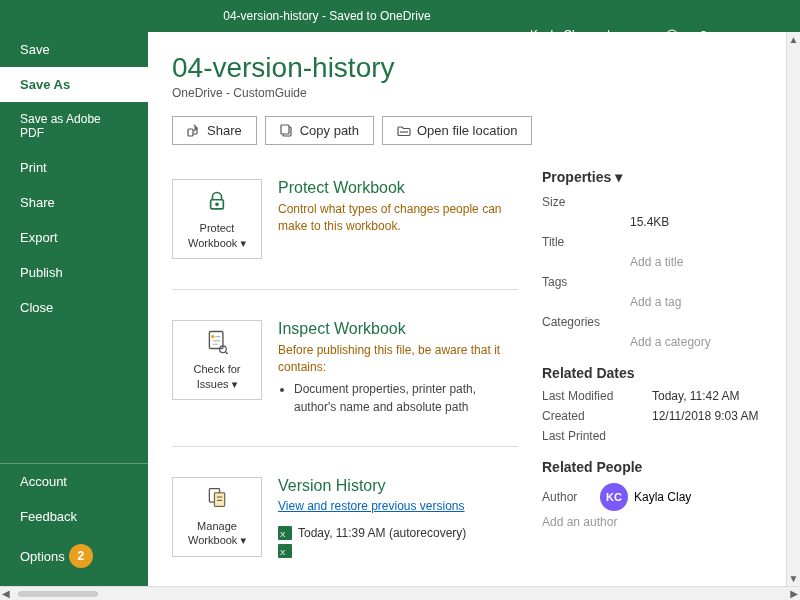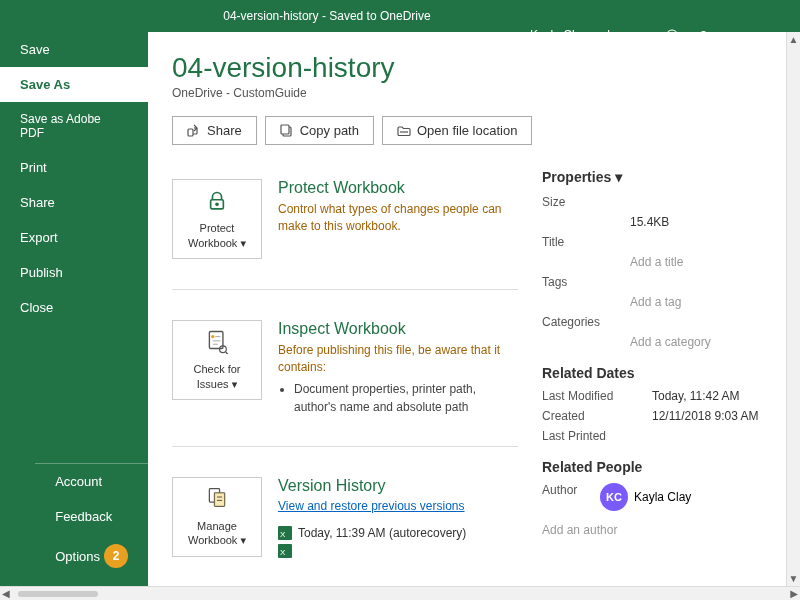--- a/index.html
+++ b/index.html
@@ -48,21 +48,20 @@
     }
 
     
     .sidebar {
       width: 148px;
       background: #217346;
       color: #fff;
       display: flex;
       flex-direction: column;
       flex-shrink: 0;
-      align-items: flex-end;
     }
     .sidebar-top {
       flex: 1;
       display: flex;
       flex-direction: column;
     }
     .sidebar-item {
       padding: 10px 20px;
       cursor: pointer;
       font-size: 13px;
@@ -245,21 +244,22 @@
       font-size: 14px;
       font-weight: 600;
       color: #333;
       margin-top: 16px;
       margin-bottom: 8px;
     }
     .author-row {
       display: flex;
       gap: 8px;
       font-size: 12px;
-      margin-bottom: 12px;
+      align-items: center;
+      margin-bottom: 4px;
     }
     .author-label { color: #555; width: 50px; }
     .author-info { display: flex; align-items: center; gap: 6px; }
     .avatar-circle {
       width: 28px; height: 28px;
       border-radius: 50%;
       background: #7a5af8;
       display: flex; align-items: center; justify-content: center;
       color: #fff; font-size: 11px; font-weight: bold;
     }

